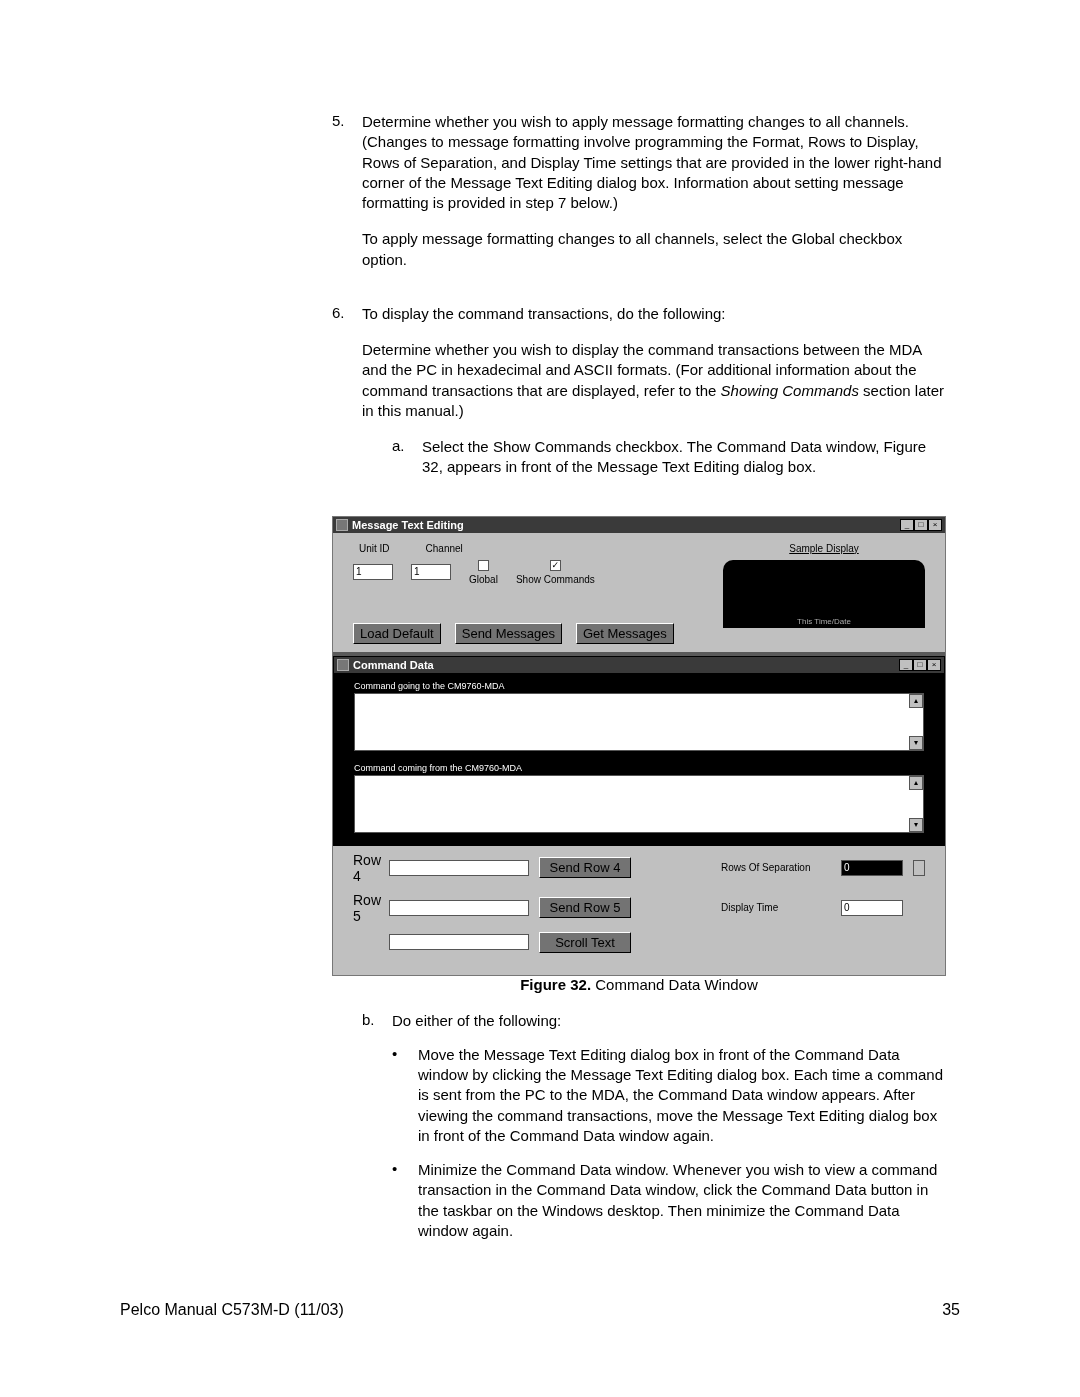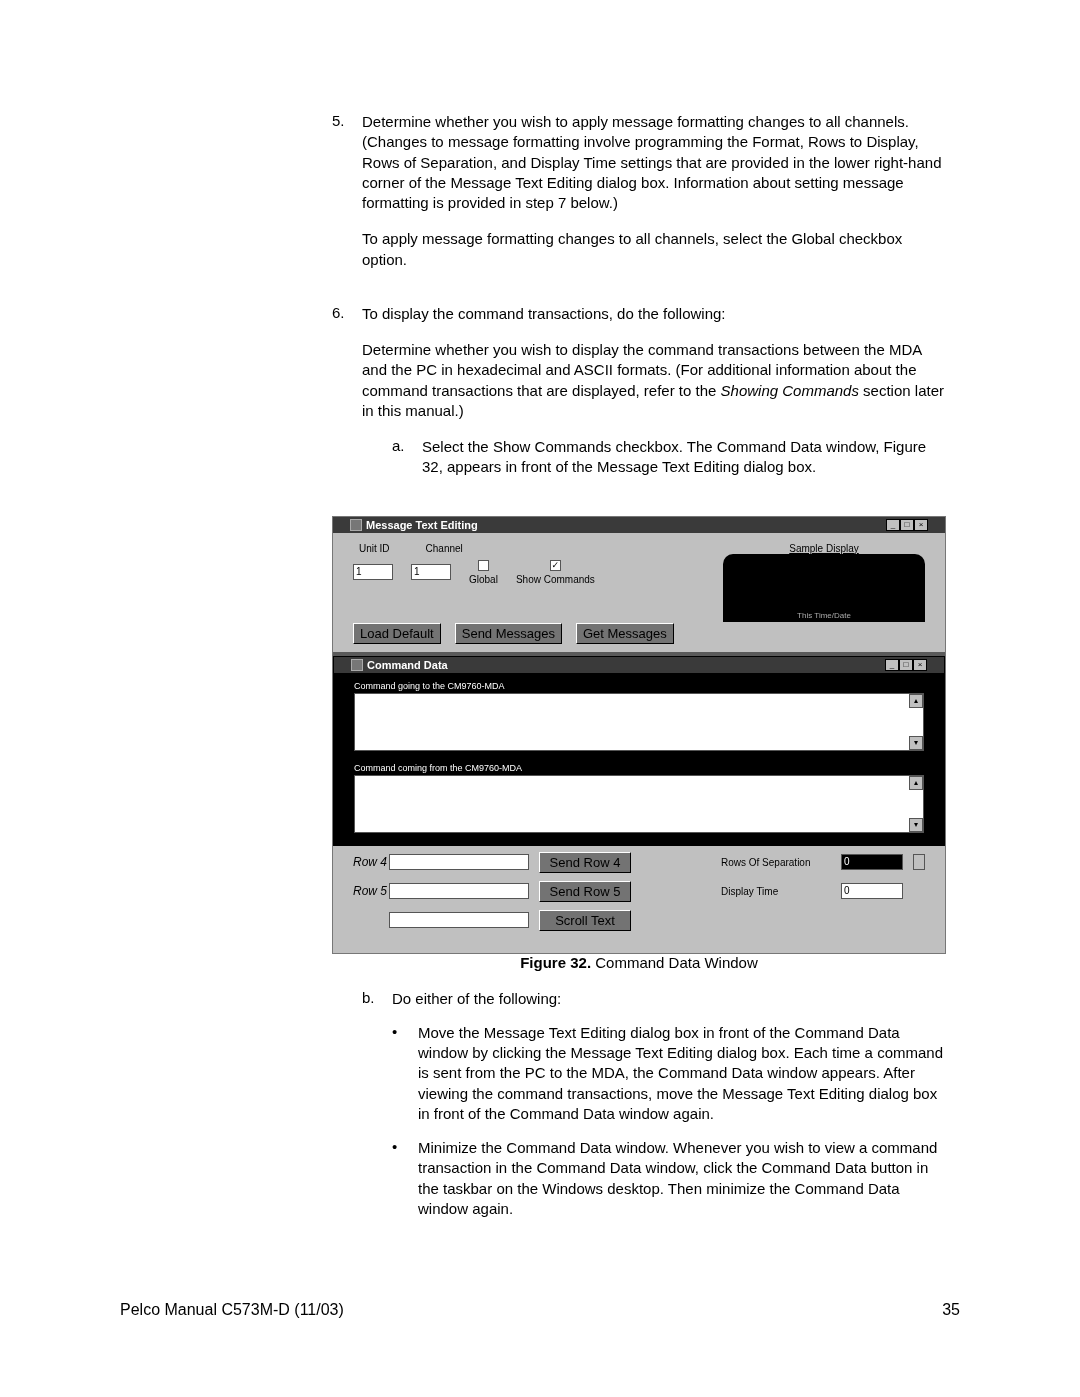--- a/index.html
+++ b/index.html
@@ -43,21 +43,21 @@
     font-size: 10px;
     color: #000;
   }
   .win-outer { background: #5a5a5a; }
   .titlebar {
     background: #3a3a3a;
     color: #fff;
     display: flex;
     align-items: flex-end;
     justify-content: space-between;
-    padding: 2px 17px;
+    padding: 2px 3px;
     font-size: 11px;
   }
   .titlebar-left { display: flex; align-items: center; gap: 4px; font-weight: bold; }
   .titleicon {
     width: 12px; height: 12px; background: #777; border: 1px solid #aaa;
   }
   .win-btns { display: flex; gap: 0; }
   .win-btn {
     width: 14px; height: 12px;
     background: #c0c0c0; border: 1px solid #000;
@@ -81,21 +81,21 @@
   .cb-box {
     width: 11px; height: 11px; background: #fff; border: 1px solid #555;
     font-size: 9px; line-height: 9px; text-align: center;
   }
   .btn {
     background: #737373; border: 1px solid #000; border-top-color: #fff; border-left-color: #fff;
     padding: 2px 6px; font-size: 13px; display: inline-block;
   }
   .btn-row { display: flex; gap: 14px; margin-top: 38px; }
   .sample-col { flex: 1; }
-  .sample-link { text-decoration: underline; font-size: 10px; display: block; text-align: center; }
+  .sample-link { text-decoration: underline; font-size: 10px; display: block; text-align: center; margin-bottom: 6px; }
   .sample-display {
     background: #000; height: 68px; border-radius: 10px 10px 0 0;
     color: #aaa; font-size: 8px; position: relative;
   }
   .sample-display .tiny { position: absolute; bottom: 2px; left: 50%; transform: translateX(-50%); }
 
   
   .inner-window {
     margin-top: 4px;
     border: 1px solid #000;
@@ -112,21 +112,21 @@
     background: #c0c0c0; border: 1px solid #555;
     font-size: 8px; text-align: center; line-height: 12px;
   }
   .scroll-arrow.top { top: 0; }
   .scroll-arrow.bot { bottom: 0; }
   .gap { height: 12px; }
 
   
   .bottom-rows { background: #c0c0c0; padding: 6px 20px 14px 20px; }
   .brow { display: flex; align-items: center; margin-bottom: 8px; }
-  .brow .rlabel { width: 36px; font-size: 12px; font-style: italic; }
+  .brow .rlabel { width: 36px; font-size: 14px; }
   .brow .long-input { flex: 0 0 140px; height: 16px; border: 1px solid #555; background: #fff; margin-right: 10px; }
   .brow .btn { width: 92px; text-align: center; }
   .right-fields { margin-left: auto; display: flex; align-items: center; gap: 10px; }
   .rf-label { font-size: 10px; width: 110px; }
   .rf-input { width: 62px; height: 16px; border: 1px solid #555; background: #fff; font-size: 10px; padding: 0 2px; line-height: 14px; }
   .rf-input.dark { background: #000; color: #fff; }
   .spin { width: 12px; height: 16px; background: #c0c0c0; border: 1px solid #555; }
 
   .footer {
     position: absolute;

